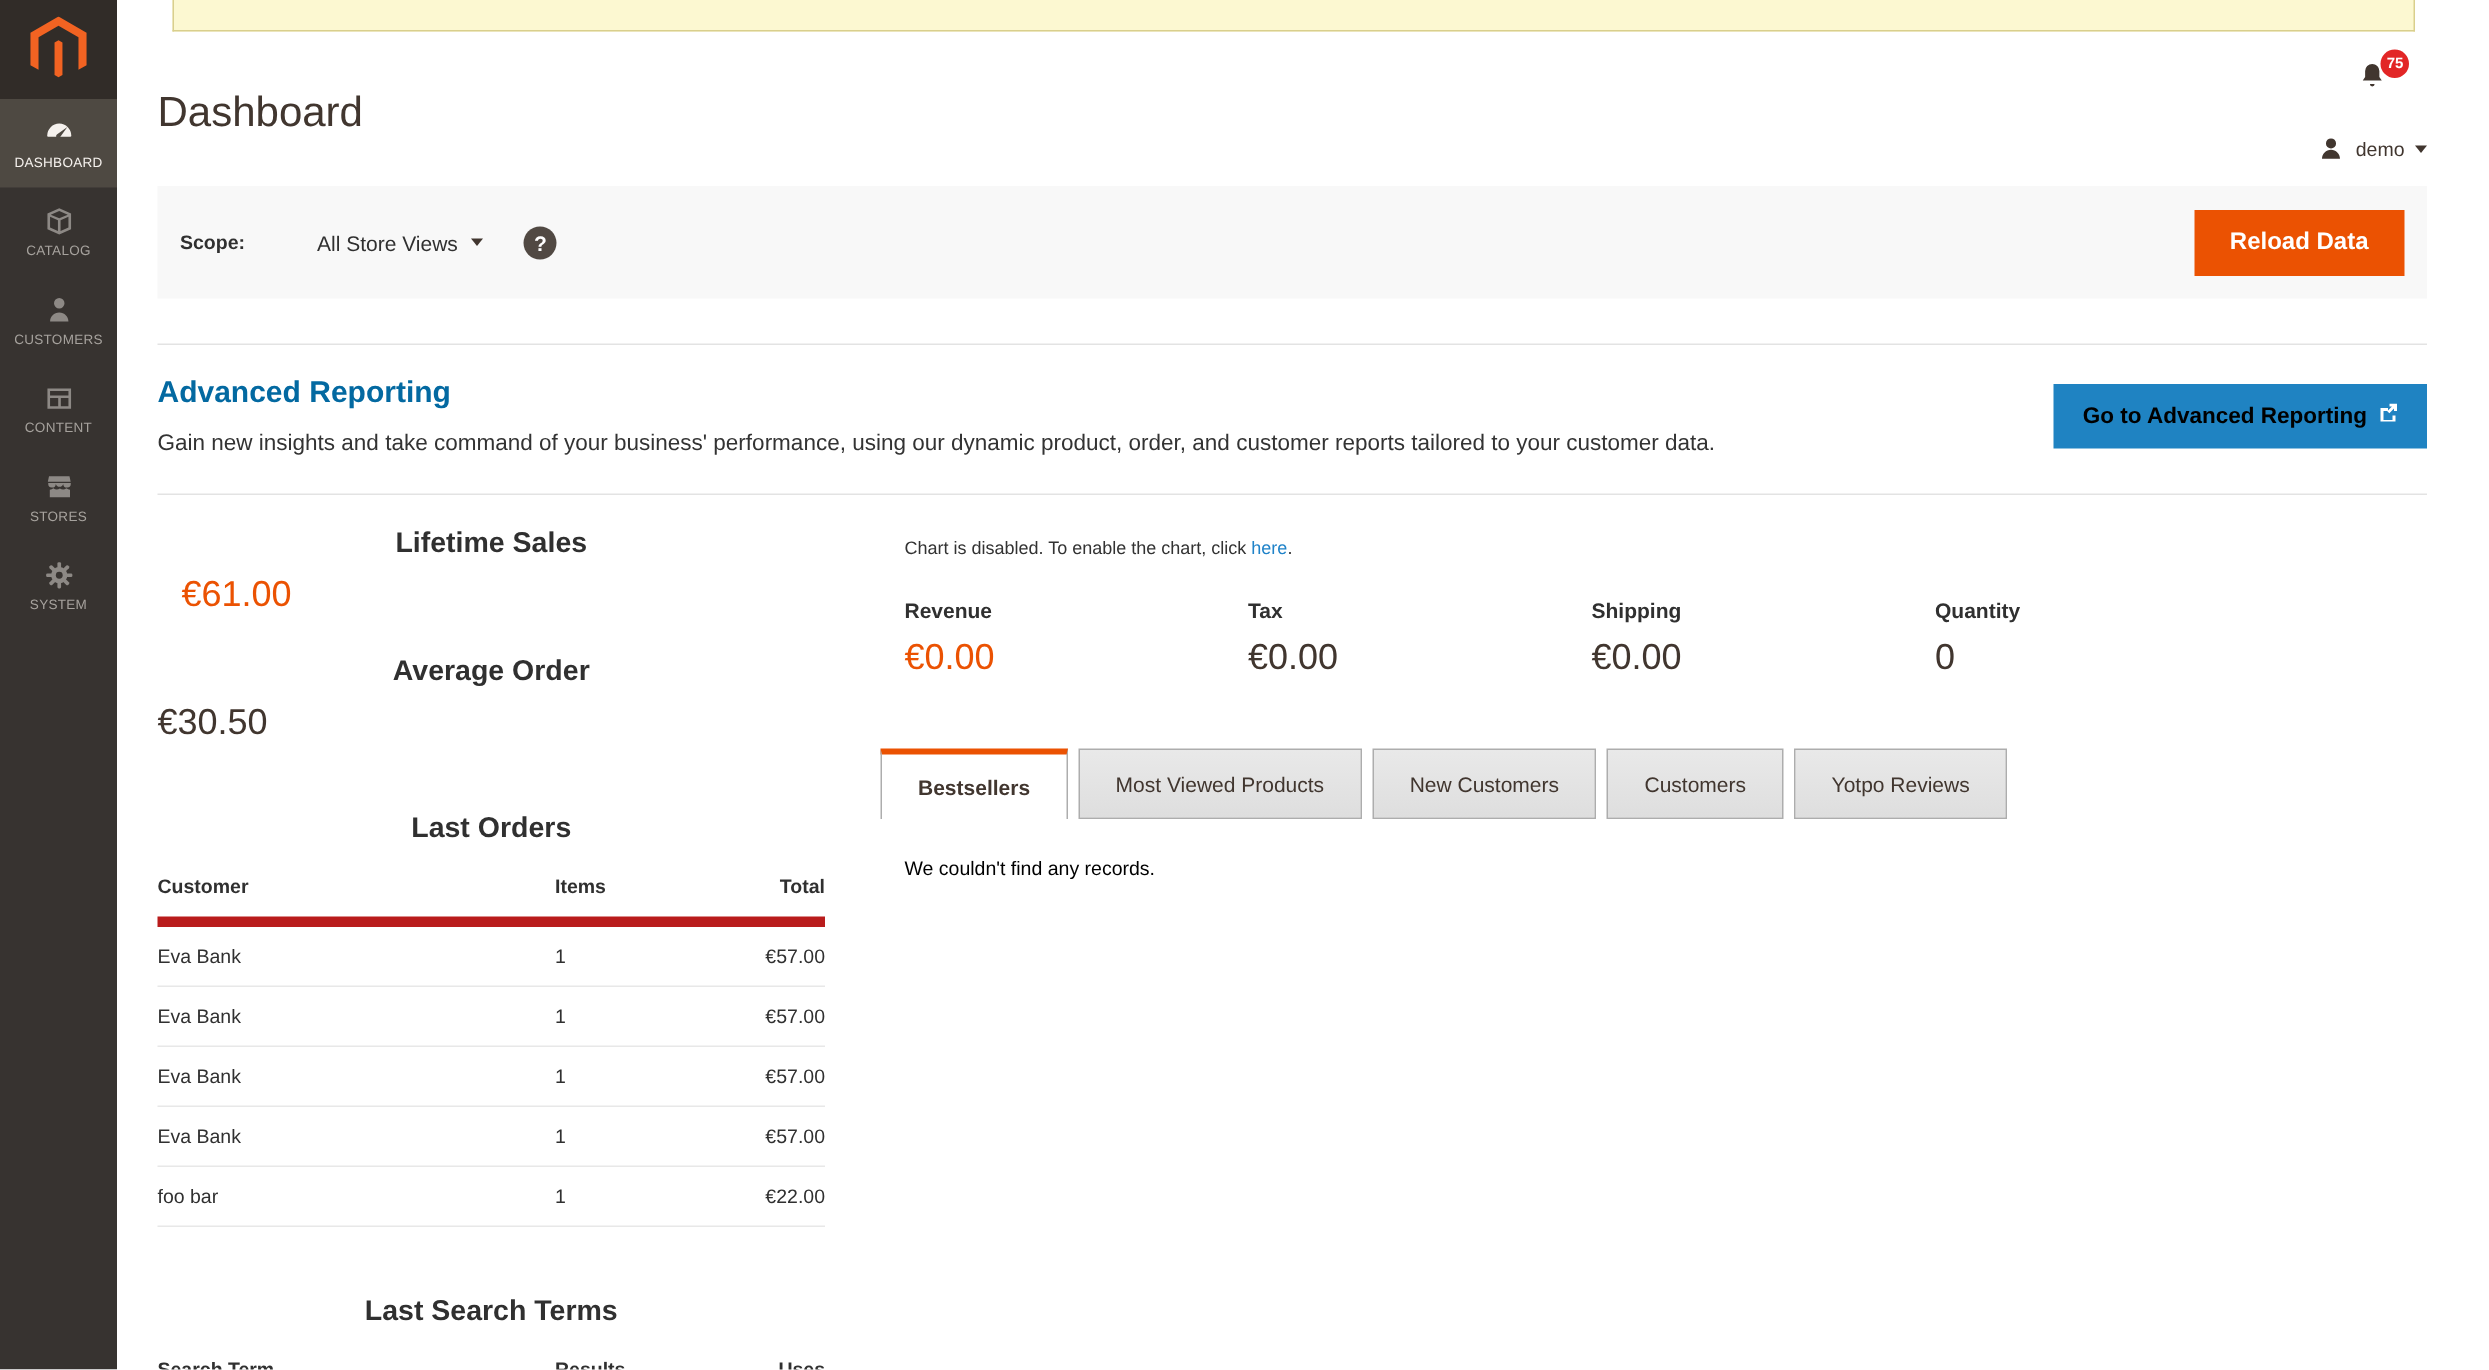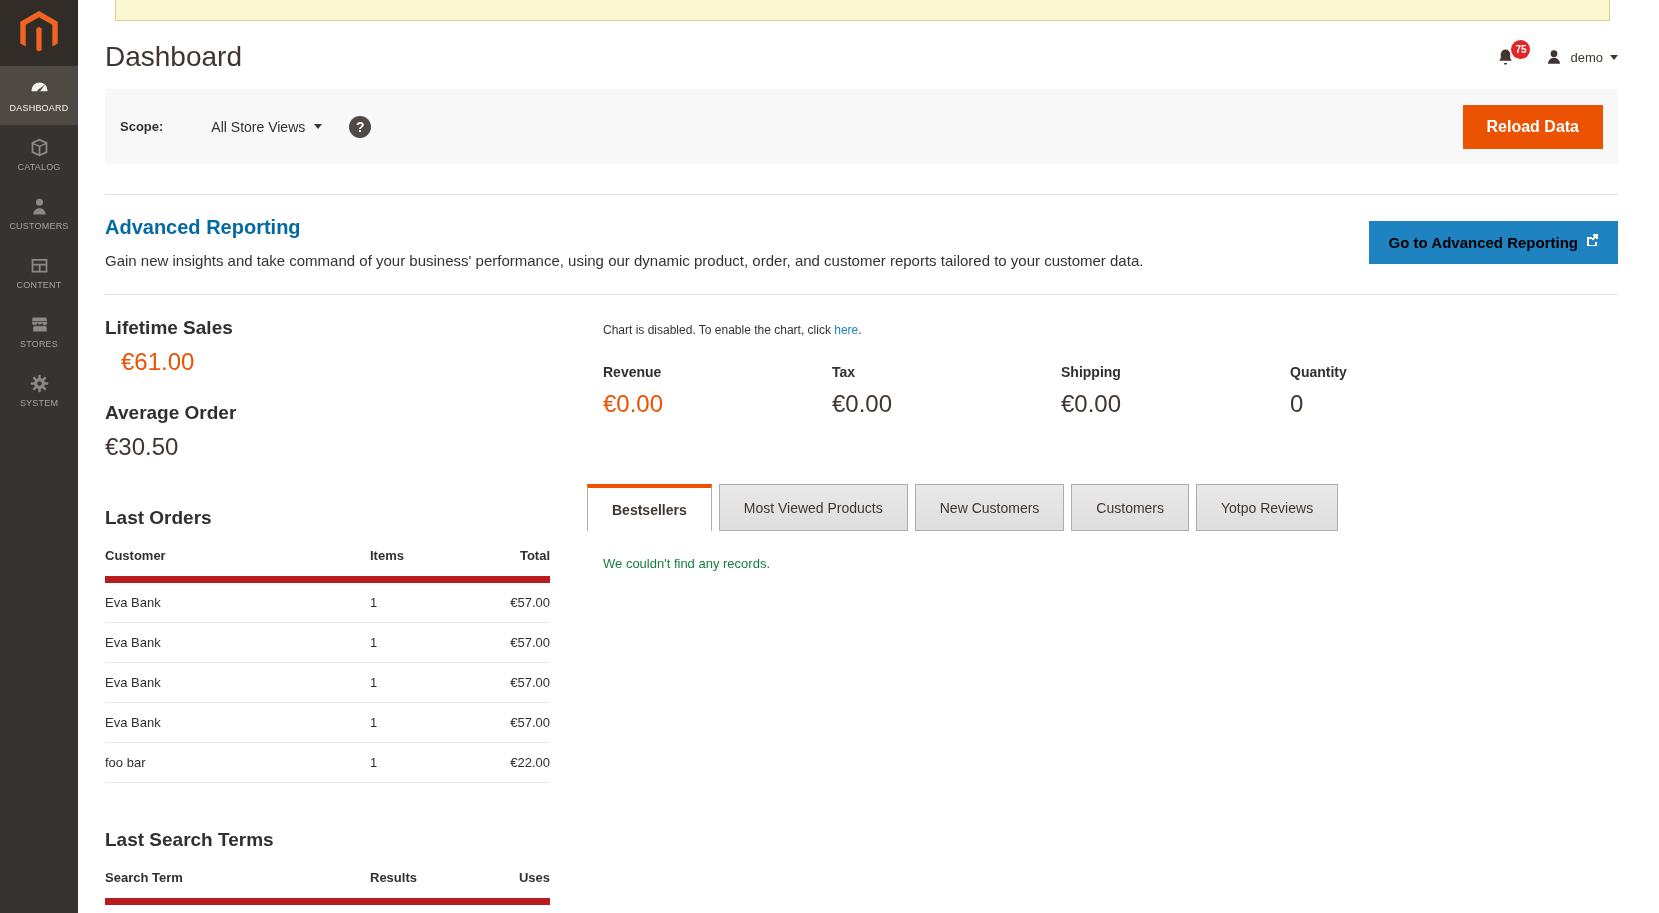--- a/index.html
+++ b/index.html
@@ -16,21 +16,21 @@
   .nav-label { font-size: 9px; letter-spacing: .2px; color: #a6a29d; }
   .nav-item.active .nav-label { color: #f5f1ed; }
   .ic { width: 21px; height: 21px; fill: currentColor; display: block; }
 
   
   .main { flex: 1; position: relative; background: #fff; }
   .notice-bar { height: 21px; margin: 0 49px 0 37px; background: #fcf8d1; border: 1px solid #d9cf8d; border-top: 0; }
 
   .page-header { display: flex; justify-content: space-between; align-items: center; padding: 20px 41px 16px 27px; }
   .page-title { font-size: 28px; font-weight: 400; color: #41362f; }
-  .header-actions { display: flex; align-items: center; gap: 30px; }
+  .header-actions { display: flex; align-items: center; gap: 30px; flex-direction: column; }
   .bell-wrap { position: relative; cursor: pointer; color: #41362f; }
   .bell-wrap .ic { width: 19px; height: 19px; }
   .badge { position: absolute; top: -8px; right: -15px; background: #e22626; color: #fff; font-size: 10px; font-weight: bold; border-radius: 50%; width: 19px; height: 19px; display: flex; align-items: center; justify-content: center; }
   .user-menu { display: flex; align-items: center; gap: 7px; font-size: 13px; color: #41362f; cursor: pointer; justify-content: flex-end; }
   .user-menu .ic { width: 18px; height: 18px; }
   .caret { width: 0; height: 0; border-left: 4px solid transparent; border-right: 4px solid transparent; border-top: 5px solid #41362f; display: inline-block; }
 
   .scope-bar { margin: 0 41px 0 27px; background: #f8f8f8; height: 75px; display: flex; align-items: center; padding: 0 15px; }
   .scope-label { font-weight: bold; font-size: 13px; color: #303030; }
   .scope-select { margin-left: 48px; font-size: 14px; color: #303030; display: flex; align-items: center; gap: 9px; cursor: pointer; }
@@ -42,45 +42,45 @@
   .adv-desc { font-size: 15px; color: #333; }
   .adv-btn { background: #1f83c2; color: #000000; font-weight: bold; font-size: 15px; padding: 13px 20px; border: 0; cursor: pointer; display: flex; align-items: center; gap: 8px; font-family: inherit; flex-shrink: 0; margin-left: 40px; }
   .ext-ic { width: 12px; height: 12px; fill: #fff; display: block; margin-top: -6px; }
 
   .columns { display: flex; margin: 0 41px 0 27px; }
   .left-col { width: 445px; flex-shrink: 0; }
   .right-col { flex: 1; margin-left: 37px; }
 
   .metric { margin-top: 22px; }
   .metric + .metric { margin-top: 26px; }
-  .metric-label, .section-title { font-size: 19px; font-weight: bold; color: #303030; }
+  .metric-label, .section-title { font-size: 19px; font-weight: bold; color: #303030; text-align: center; }
   .metric-value { font-size: 24px; margin-top: 9px; color: #41362f; }
   .metric-value.accent { color: #eb5202; margin-left: 16px; }
 
   .table-section { margin-top: 46px; }
   table { width: 100%; border-collapse: collapse; margin-top: 8px; font-size: 13px; color: #303030; }
   th { text-align: left; font-weight: bold; padding: 11px 0 13px; border-bottom: 7px solid #b91c1c; margin-left: 24px; }
   td { padding: 12px 0; border-bottom: 1px solid #e8e8e8; }
   .col-mid { width: 90px; }
   .col-first { width: 265px; }
   th:last-child, td:last-child { text-align: right; }
 
   .chart-notice { margin: 28px 0 0 16px; font-size: 12px; color: #333; }
   .link { color: #2083c9; text-decoration: none; cursor: pointer; }
 
   .kpi-row { display: flex; margin: 27px 0 0 16px; }
   .kpi { width: 229px; }
   .kpi-label { font-size: 14px; font-weight: bold; color: #303030; }
   .kpi-value { font-size: 24px; margin-top: 10px; color: #41362f; }
   .kpi-value.accent { color: #eb5202; }
 
-  .tabs { display: flex; margin-top: 66px; align-items: flex-end; }
+  .tabs { display: flex; margin-top: 46px; align-items: flex-end; }
   .tab { height: 47px; padding: 0 24px; display: flex; align-items: center; background: linear-gradient(#e9e9e9, #dedede); border: 1px solid #adadad; margin-right: 7px; font-size: 14px; color: #41362f; cursor: pointer; white-space: nowrap; }
   .tab.active { background: #fff; border-top: 4px solid #eb5202; border-bottom: 0; font-weight: bold; }
-  .empty-message { margin: 25px 0 0 16px; font-size: 13px; color: #15803d; }
+  .empty-message { margin: 25px 0 0 16px; font-size: 13px; color: #000000; }
 </style>
 </head>
 <body>
 
 <div class="app">
 
   <aside class="sidebar">
     <div class="logo">
       <svg width="38" height="44" viewBox="0 0 34 40">
         <path fill="#f26322" d="M17 0 L34 9.8 V29.5 L29.1 32.3 V12.6 L17 5.6 L4.9 12.6 V32.3 L0 29.5 V9.8 Z"></path>

